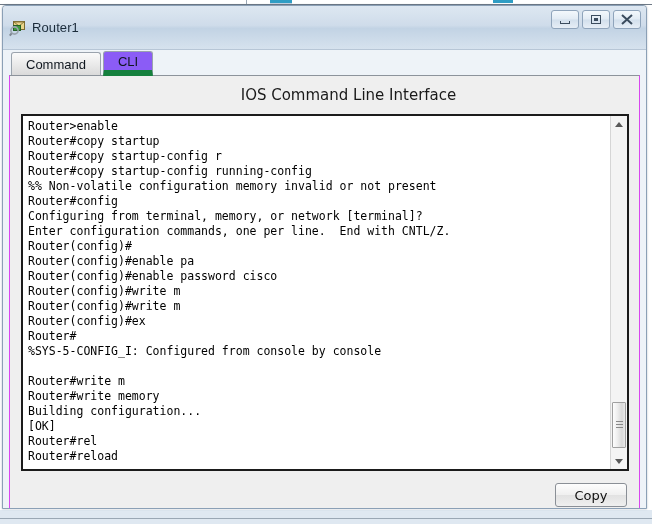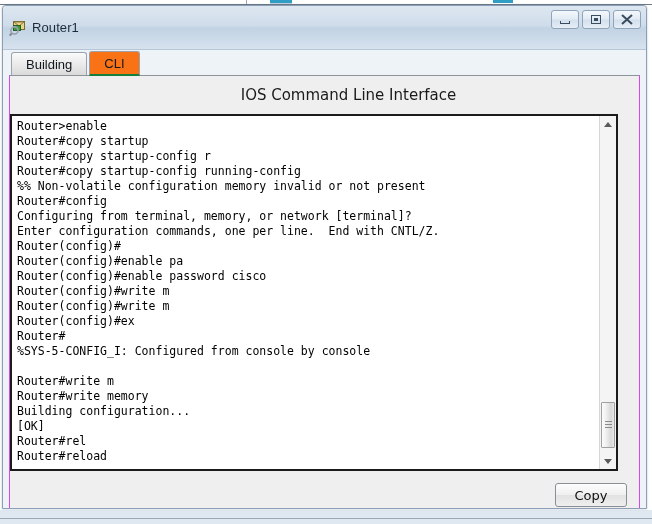--- a/index.html
+++ b/index.html
@@ -116,24 +116,24 @@
     border: 1px solid #9aa3ad;
     border-bottom: none;
     border-radius: 3px 3px 0 0;
     background: linear-gradient(to bottom, #fafafa 0%, #e9e9e9 55%, #dadada 100%);
     margin-right: 2px;
     cursor: default;
     position: relative;
     z-index: 1;
   }
   .tab.active {
-    background: #f97316;
+    background: #8b5cf6;
     height: 25px;
     z-index: 3;
-    border-bottom: 2px solid #15803d;
+    border-bottom: 6px solid #15803d;
     margin-bottom: -1px;
   }
 
   
   #content-panel {
     position: relative;
     margin: 0 6px 0 6px;
     height: 443px;
     background: #efefef;
     border: 1px solid #d946ef;
@@ -144,21 +144,21 @@
     text-align: center;
     font-size: 15px;
     color: #1a1a1a;
     padding-top: 10px;
     font-family: "DejaVu Sans", sans-serif;
   }
 
   
   #terminal-wrap {
     position: absolute;
-    left: 0; top: 38px;
+    left: 11px; top: 38px;
     width: 608px; height: 357px;
     background: #ffffff;
     border: 2px solid #1b1b1b;
     display: flex;
   }
   #terminal-output {
     flex: 1 1 auto;
     padding: 3px 2px 0 5px;
     overflow: hidden;
     font-family: "DejaVu Sans Mono", monospace;
@@ -269,21 +269,21 @@
       <span class="win-btn">
         <svg class="glyph-close" width="12" height="11" viewBox="0 0 12 11">
           <path d="M1 1 L11 10 M11 1 L1 10" stroke="#3b4c5e" stroke-width="2" fill="none"></path>
         </svg>
       </span>
     </span>
   </div>
 
   <div id="tab-strip">
     <div class="tab">
-      <span>Building</span>
+      <span>Command</span>
     </div>
     <div class="tab active">
       <span>CLI</span>
     </div>
   </div>
 
   <div id="content-panel">
     <div id="panel-heading">IOS Command Line Interface</div>
 
     <div id="terminal-wrap">

